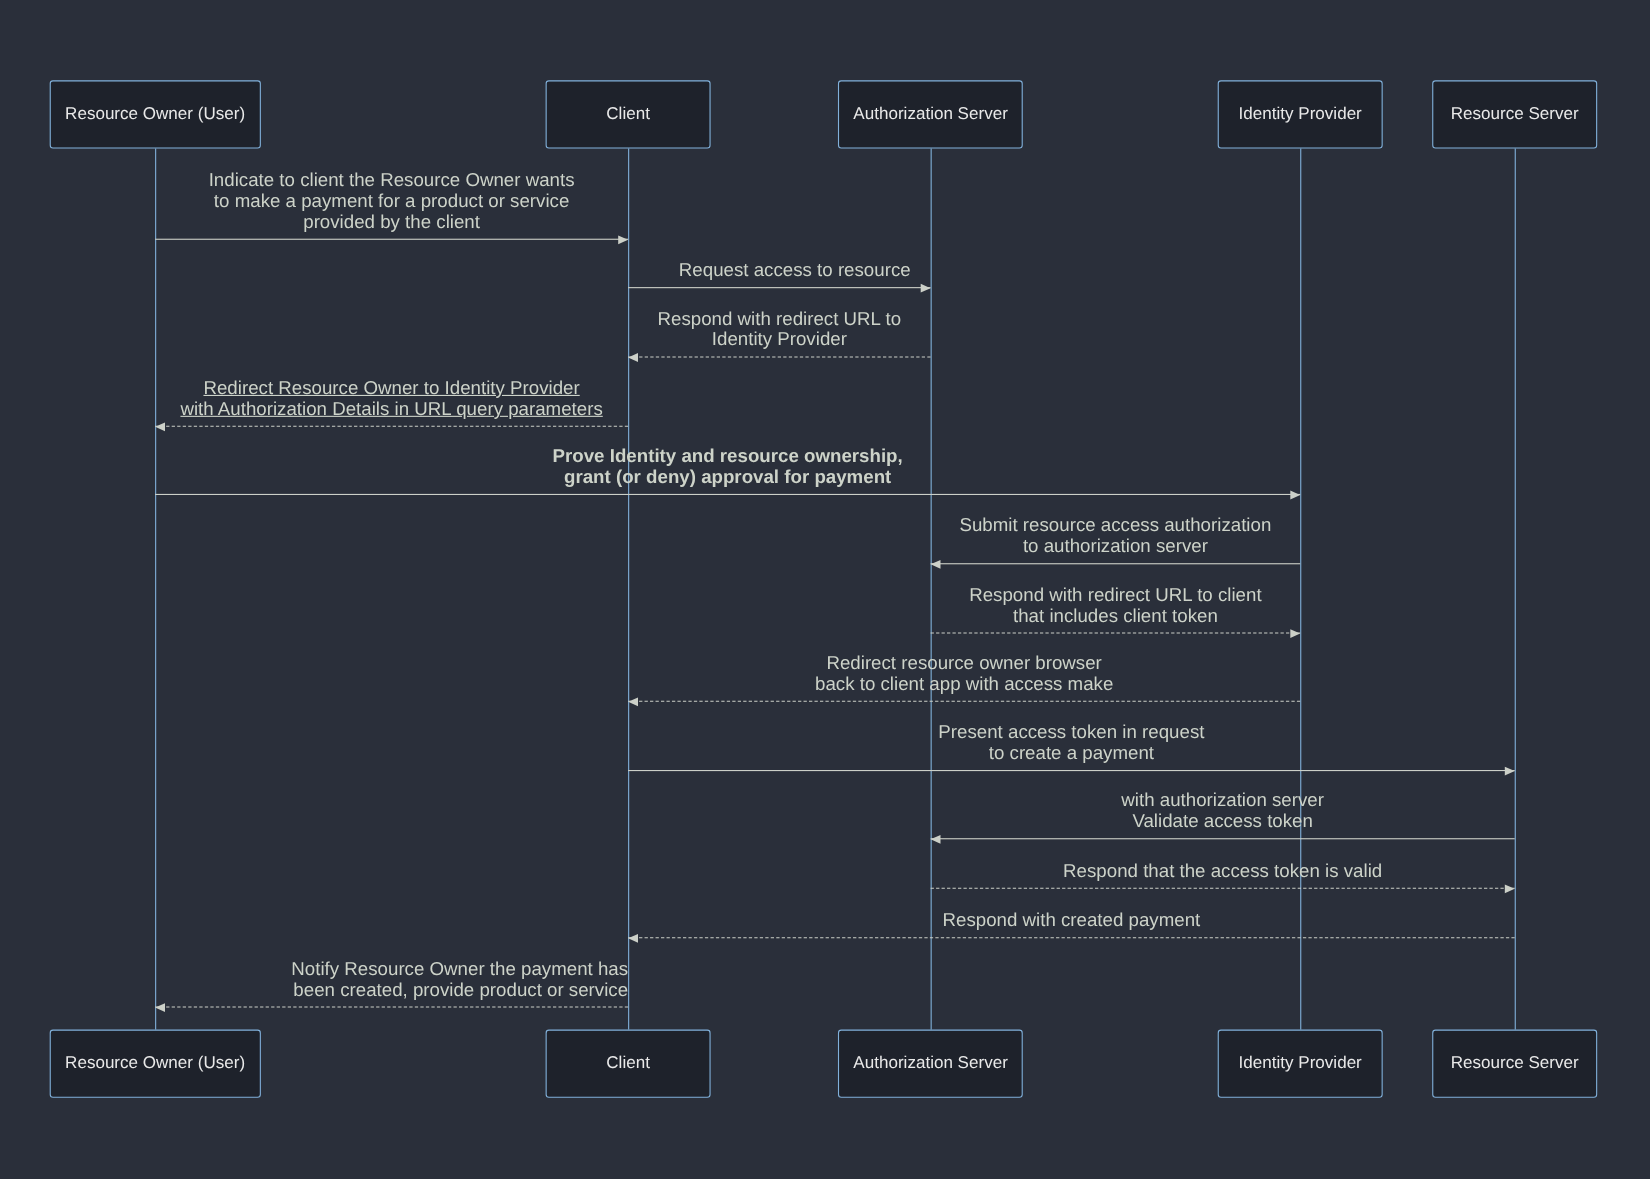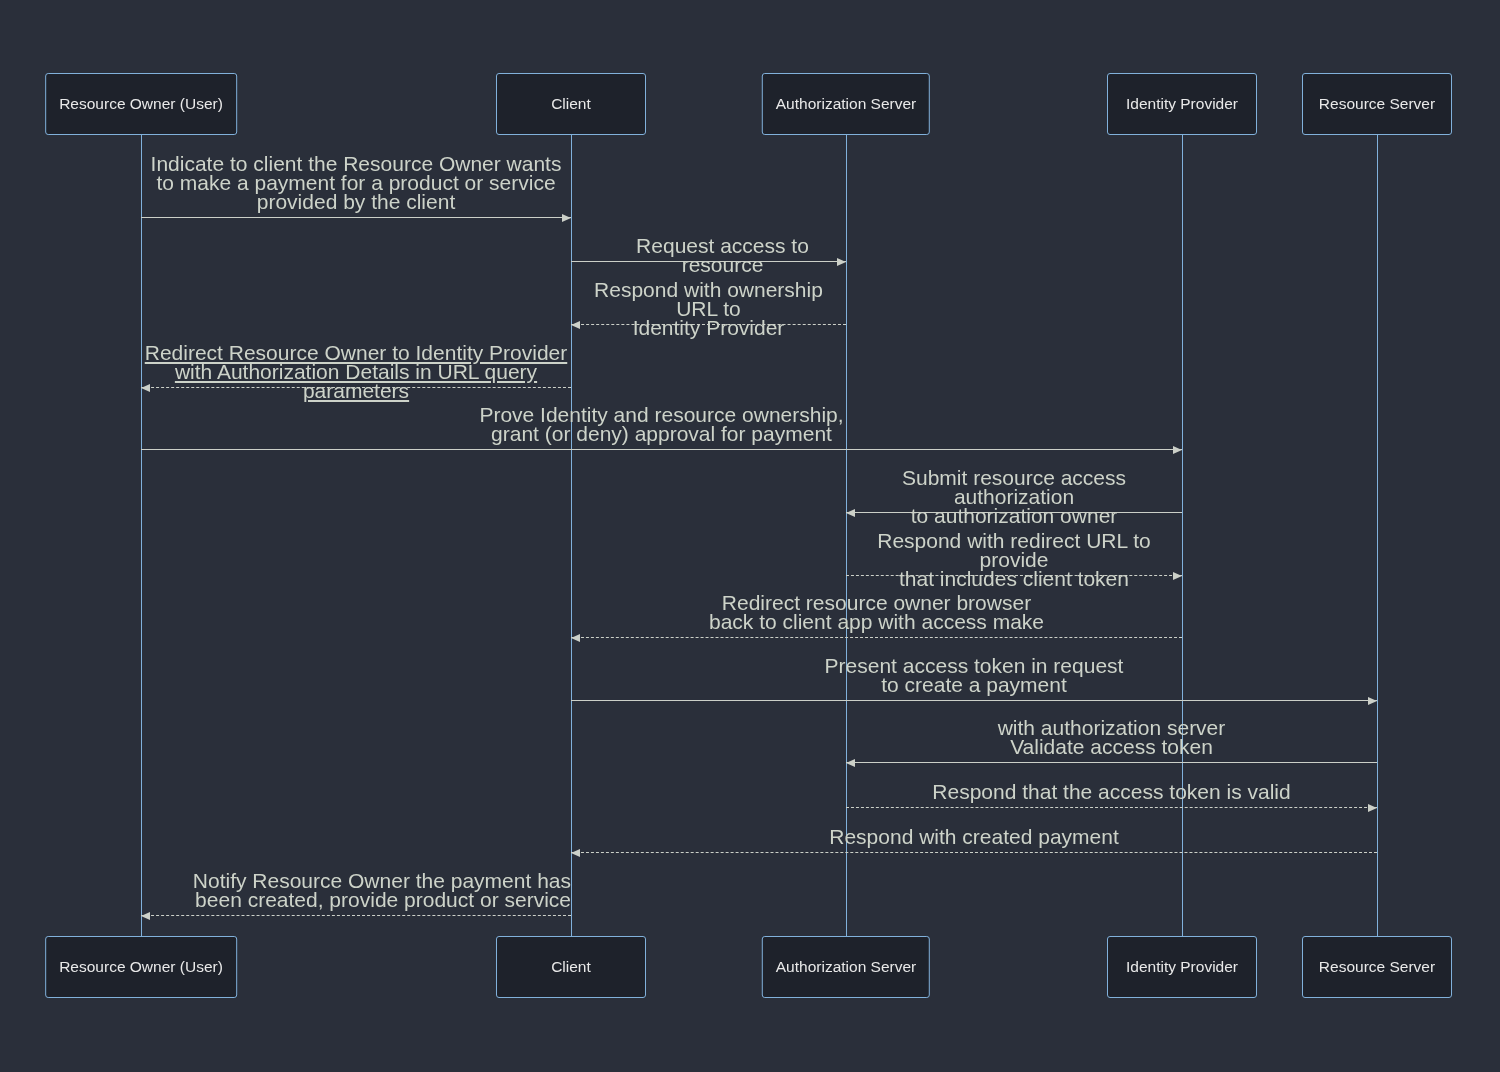--- a/index.html
+++ b/index.html
@@ -28,21 +28,21 @@
     align-items: center;
     justify-content: center;
     color: var(--actor-text, #e9e9e9);
     font-size: 15.5px;
     white-space: nowrap;
   }
   .msg-text {
     position: absolute;
     text-align: center;
     color: var(--message-text, #cdd3c9);
-    font-size: 21px;
+    font-size: 17px;
     line-height: 19px;
   }
   .msg-line {
     position: absolute;
     height: 0;
   }
   .msg-line.solid  { border-top: 1px solid var(--message-line, #ccd0c8); }
   .msg-line.dotted { border-top: 1px dashed var(--message-line, #ccd0c8); }
   .arrow {
     position: absolute;
@@ -78,45 +78,45 @@
       <div>provided by the client</div>
     </div>
     <div class="msg-line solid" style="left: 141px; width: 430px; top: 217px;"></div>
     <div class="arrow right" style="left: 562px; top: 213.5px;"></div>
     <div class="msg-text" style="left: 571px; width: 275px; top: 236px; padding-left: 28px;">
       <div>Request access to resource</div>
     </div>
     <div class="msg-line solid" style="left: 571px; width: 275px; top: 261px;"></div>
     <div class="arrow right" style="left: 837px; top: 257.5px;"></div>
     <div class="msg-text" style="left: 571px; width: 275px; top: 280px;">
-      <div>Respond with ownership URL to</div>
+      <div>Respond with redirect URL to</div>
       <div>Identity Provider</div>
     </div>
     <div class="msg-line dotted" style="left: 571px; width: 275px; top: 324px;"></div>
     <div class="arrow left" style="left: 571px; top: 320.5px;"></div>
     <div class="msg-text" style="left: 141px; width: 430px; top: 343px; text-decoration: underline;">
       <div>Redirect Resource Owner to Identity Provider</div>
       <div>with Authorization Details in URL query parameters</div>
     </div>
     <div class="msg-line dotted" style="left: 141px; width: 430px; top: 387px;"></div>
     <div class="arrow left" style="left: 141px; top: 383.5px;"></div>
-    <div class="msg-text" style="left: 141px; width: 1041px; top: 405px;">
+    <div class="msg-text" style="left: 141px; width: 1041px; top: 405px; font-weight: bold;">
       <div>Prove Identity and resource ownership,</div>
       <div>grant (or deny) approval for payment</div>
     </div>
     <div class="msg-line solid" style="left: 141px; width: 1041px; top: 449px;"></div>
     <div class="arrow right" style="left: 1173px; top: 445.5px;"></div>
     <div class="msg-text" style="left: 846px; width: 336px; top: 468px;">
       <div>Submit resource access authorization</div>
-      <div>to authorization owner</div>
+      <div>to authorization server</div>
     </div>
     <div class="msg-line solid" style="left: 846px; width: 336px; top: 512px;"></div>
     <div class="arrow left" style="left: 846px; top: 508.5px;"></div>
     <div class="msg-text" style="left: 846px; width: 336px; top: 531px;">
-      <div>Respond with redirect URL to provide</div>
+      <div>Respond with redirect URL to client</div>
       <div>that includes client token</div>
     </div>
     <div class="msg-line dotted" style="left: 846px; width: 336px; top: 575px;"></div>
     <div class="arrow right" style="left: 1173px; top: 571.5px;"></div>
     <div class="msg-text" style="left: 571px; width: 611px; top: 593px;">
       <div>Redirect resource owner browser</div>
       <div>back to client app with access make</div>
     </div>
     <div class="msg-line dotted" style="left: 571px; width: 611px; top: 637px;"></div>
     <div class="arrow left" style="left: 571px; top: 633.5px;"></div>

